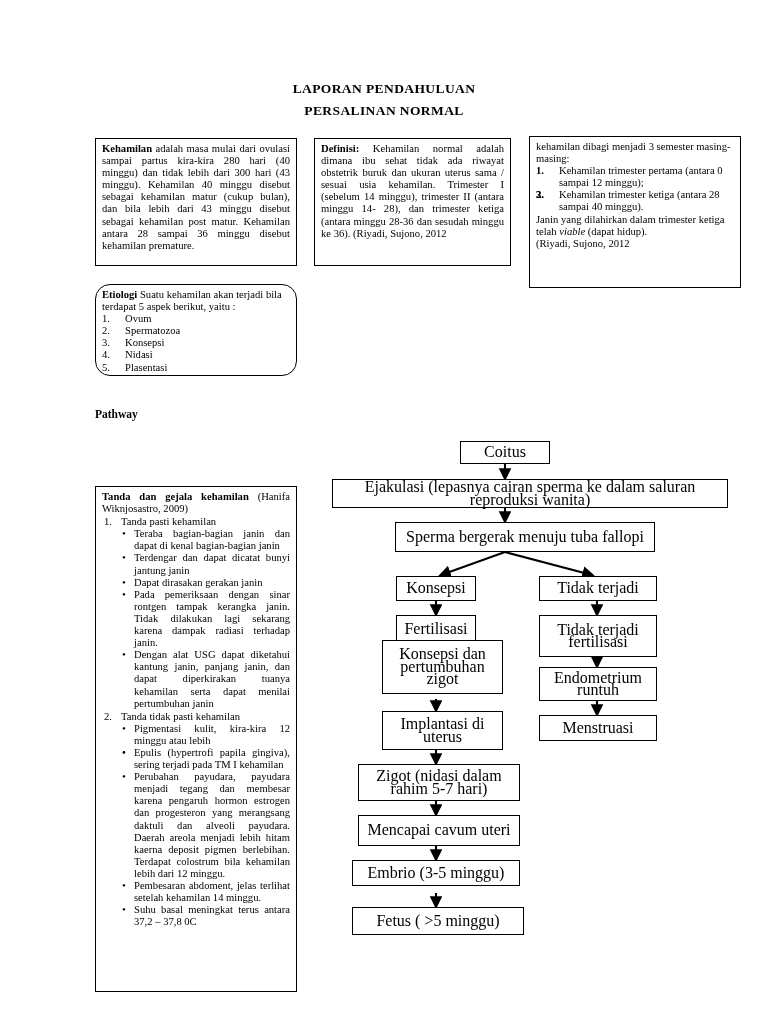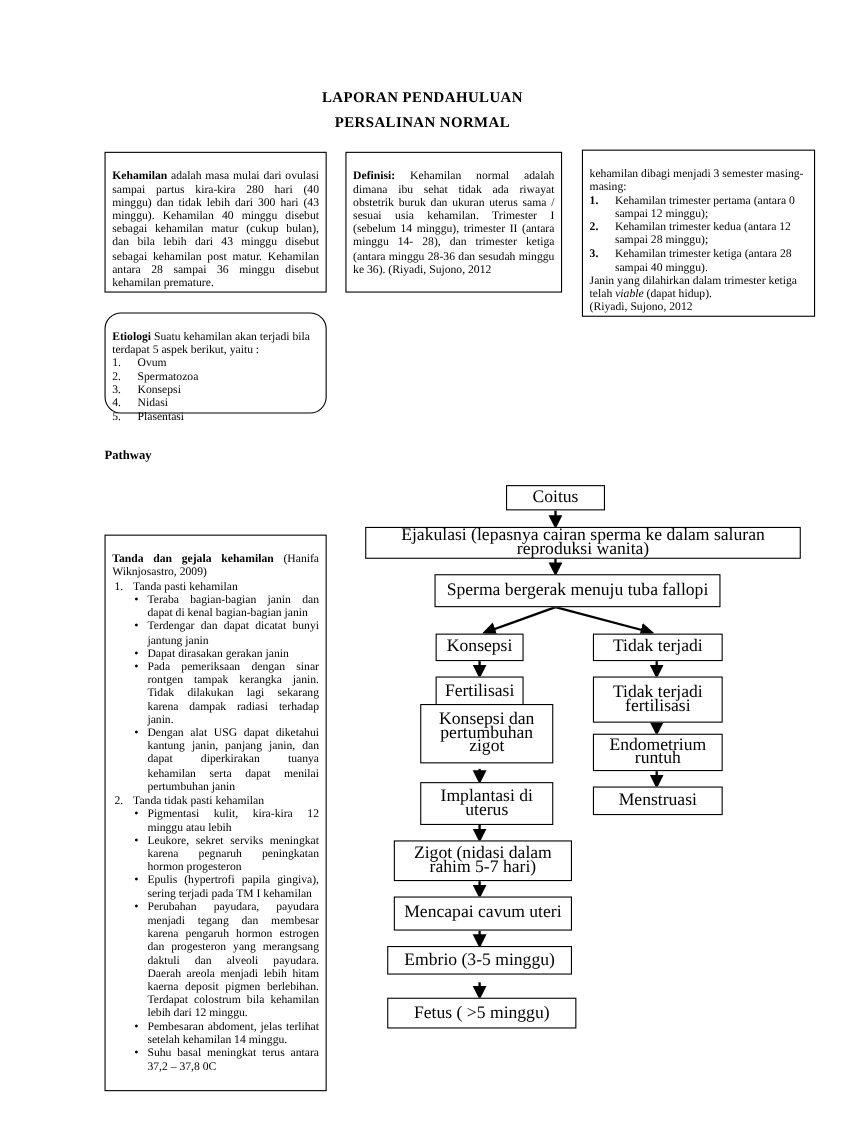--- a/index.html
+++ b/index.html
@@ -9,21 +9,21 @@
     color:#000;position:relative;overflow:hidden;
   }
   .page{position:absolute;left:0;top:0;width:768px;height:1024px;}
 
   
   .title-block{position:absolute;left:0;top:78px;width:768px;text-align:center;}
   .title-line{font-weight:bold;font-size:13.5px;letter-spacing:.4px;line-height:22px;}
 
   
   .tbox{position:absolute;border:1px solid #000;box-sizing:border-box;
-        padding:16px 6px 5px 6px;font-size:10.6px;line-height:12.1px;
+        padding:4px 6px 5px 6px;font-size:10.6px;line-height:12.1px;
         text-align:justify;}
   .tbox b{font-weight:bold;}
   .tbox i{font-style:italic;}
 
   .box-kehamilan{left:95px;top:138px;width:202px;height:128px;}
   .box-definisi {left:314px;top:138px;width:197px;height:128px;}
   .box-trimester{left:529px;top:136px;width:212px;height:152px;text-align:left;}
   .box-etiologi {left:95px;top:284px;width:202px;height:92px;text-align:left;border-radius:15px;}
   .box-tanda    {left:95px;top:486px;width:202px;height:506px;}
 
@@ -70,21 +70,21 @@
   </div>
 
   <div class="tbox box-definisi">
     <b>Definisi:</b><span> Kehamilan normal adalah dimana ibu sehat tidak ada riwayat obstetrik buruk dan ukuran uterus sama / sesuai usia kehamilan. Trimester I (sebelum 14 minggu), trimester II (antara minggu 14- 28), dan trimester ketiga (antara minggu 28-36 dan sesudah minggu ke 36). (Riyadi, Sujono, 2012</span>
   </div>
 
   <div class="tbox box-trimester">
     <div>kehamilan dibagi menjadi 3 semester masing-masing:</div>
     <ul class="numlist">
       <li><span class="num">1.</span><span class="just">Kehamilan trimester pertama (antara 0 sampai 12 minggu);</span></li>
-      <li><span class="num">2.</span><span class="just">Kehamilan trimester kedua (antara 12 sampai 28 minggu);</span></li>
+      <li><span class="num">2.</span></li>
       <li><span class="num">3.</span><span class="just">Kehamilan trimester ketiga (antara 28 sampai 40 minggu).</span></li>
     </ul>
     <div><span>Janin yang dilahirkan dalam trimester ketiga telah </span><i>viable</i><span> (dapat hidup).</span></div>
     <div>(Riyadi, Sujono, 2012</div>
   </div>
 
   <div class="tbox box-etiologi">
     <div><b>Etiologi</b><span> Suatu kehamilan akan terjadi bila terdapat 5 aspek berikut, yaitu :</span></div>
     <ul class="numlist plain">
       <li><span class="num">1.</span><span>Ovum</span></li>
@@ -107,21 +107,21 @@
           <li><span class="bul">•</span><span>Dapat dirasakan gerakan janin</span></li>
           <li><span class="bul">•</span><span>Pada pemeriksaan dengan sinar rontgen tampak kerangka janin. Tidak dilakukan lagi sekarang karena dampak radiasi terhadap janin.</span></li>
           <li><span class="bul">•</span><span>Dengan alat USG dapat diketahui kantung janin, panjang janin, dan dapat diperkirakan tuanya kehamilan serta dapat menilai pertumbuhan janin</span></li>
         </ul>
       </li>
       <li>
         <span class="num">2.</span>
         <span>Tanda tidak pasti kehamilan</span>
         <ul class="lvl2">
           <li><span class="bul">•</span><span>Pigmentasi kulit, kira-kira 12 minggu atau lebih</span></li>
-          <li><span class="bul">•</span><span>Leukore, sekret serviks meningkat karena pegnaruh peningkatan hormon progesteron</span></li>
+          <li><span class="bul">•</span></li>
           <li><span class="bul">•</span><span>Epulis (hypertrofi papila gingiva), sering terjadi pada TM I kehamilan</span></li>
           <li><span class="bul">•</span><span>Perubahan payudara, payudara menjadi tegang dan membesar karena pengaruh hormon estrogen dan progesteron yang merangsang daktuli dan alveoli payudara. Daerah areola menjadi lebih hitam kaerna deposit pigmen berlebihan. Terdapat colostrum bila kehamilan lebih dari 12 minggu.</span></li>
           <li><span class="bul">•</span><span>Pembesaran abdoment, jelas terlihat setelah kehamilan 14 minggu.</span></li>
           <li><span class="bul">•</span><span>Suhu basal meningkat terus antara 37,2 – 37,8 0C</span></li>
         </ul>
       </li>
     </ul>
   </div>
 
   <div class="pathway">Pathway</div>

